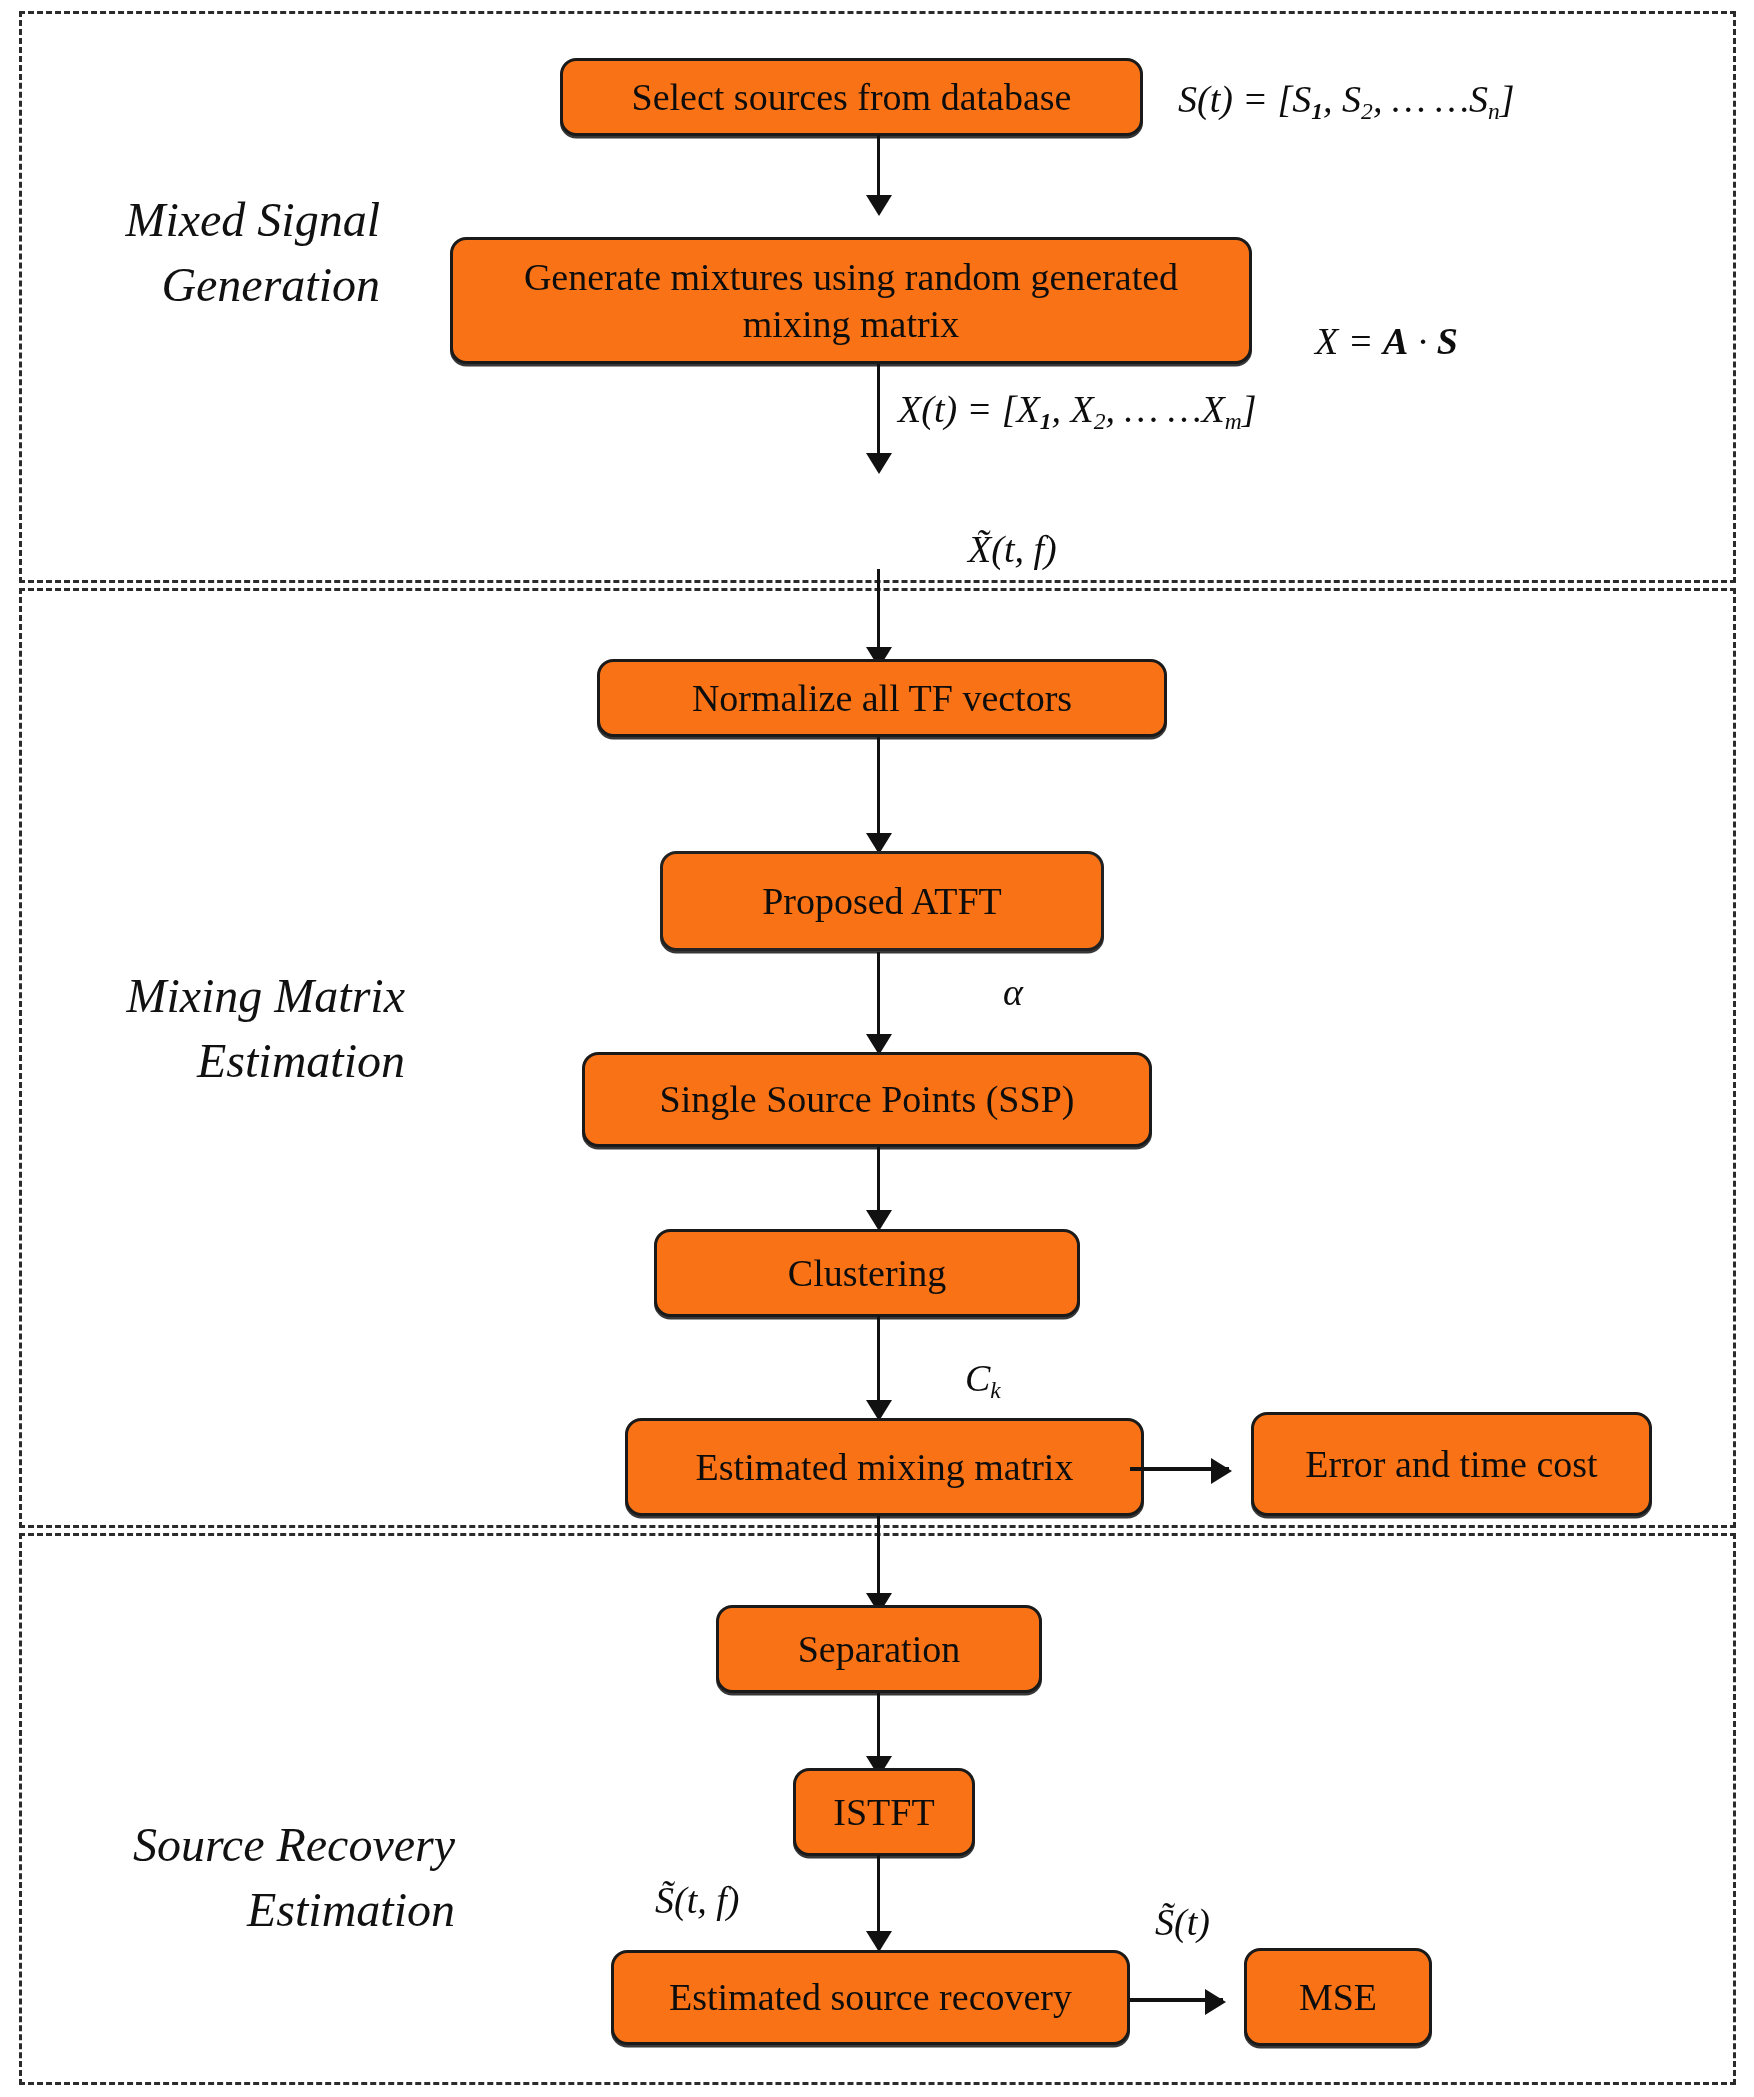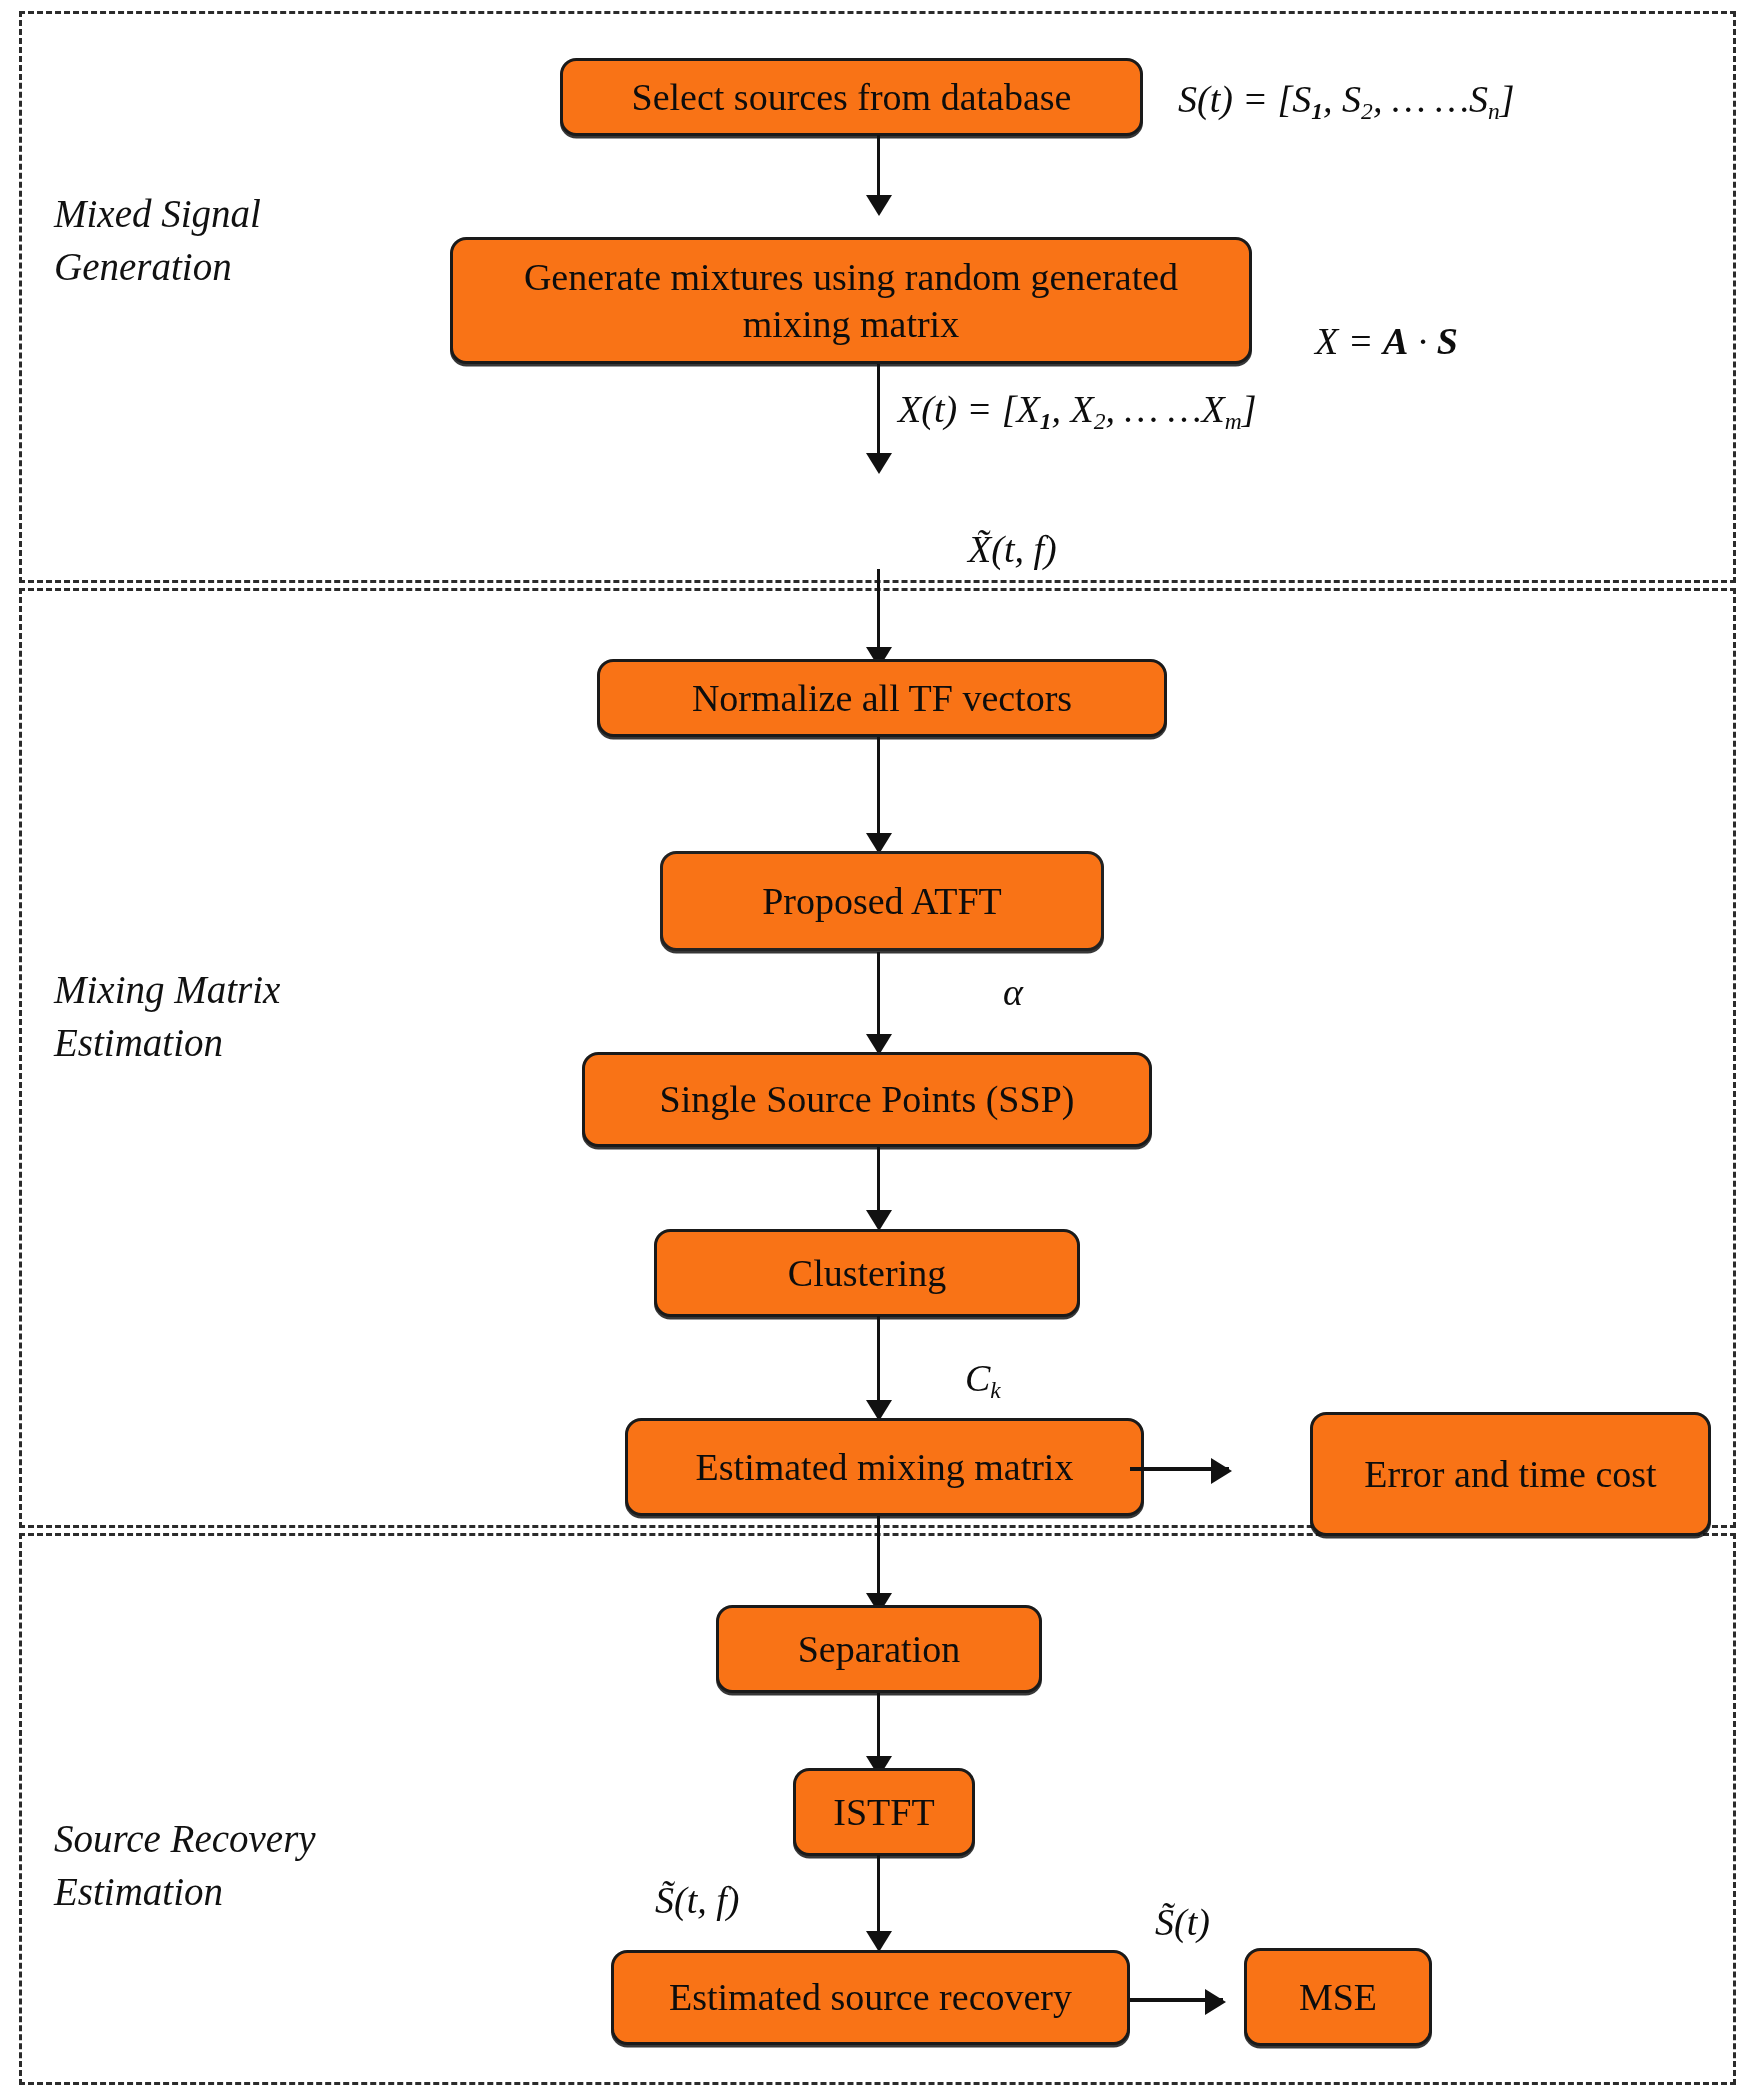--- a/index.html
+++ b/index.html
@@ -24,24 +24,24 @@
     border: 3.8px dashed #2b2b2b;
     box-sizing: border-box;
     background: transparent;
   }
 
   
   .section-caption {
     position: absolute;
     font-style: italic;
     font-family: "Liberation Serif", "DejaVu Serif", serif;
-    font-size: 39px;
+    font-size: 48px;
     line-height: 1.35;
     color: #111;
-    text-align: left;
+    text-align: right;
     white-space: pre-line;
   }
 
   
   .node {
     position: absolute;
     box-sizing: border-box;
     border: 3.1px solid #1a1a1a;
     border-radius: 16.3px;
     background: #f97316;
@@ -195,21 +195,21 @@
   <div class="arrow-v" style="left:877px; top:1316px; height:102px;"></div>
 
   <div class="math" style="left:934px; top:1359px;margin-left:31px;">
     <span style="font-style:italic;">C</span><sub>k</sub>
   </div>
 
   <div class="node" style="left:625px; top:1418px; width:519px; height:98px;">Estimated mixing matrix</div>
 
   <div class="arrow-h" style="left:1130px; top:1467px; width:99px;"></div>
 
-  <div class="node" style="left:1310px; top:1412px; width:401px; height:124px;">Error and time cost</div>
+  <div class="node" style="left:1251px; top:1412px; width:401px; height:104px;">Error and time cost</div>
 
   <div class="line-v" style="left:877px; top:1516px; height:58px;"></div>
   <div class="arrow-v" style="left:877px; top:1548px; height:63px;"></div>
 
   <div class="node" style="left:716px; top:1605px; width:326px; height:88px;">Separation</div>
 
   <div class="arrow-v" style="left:877px; top:1693px; height:81px;"></div>
 
   <div class="node" style="left:793px; top:1768px; width:182px; height:88px;">ISTFT</div>
 

